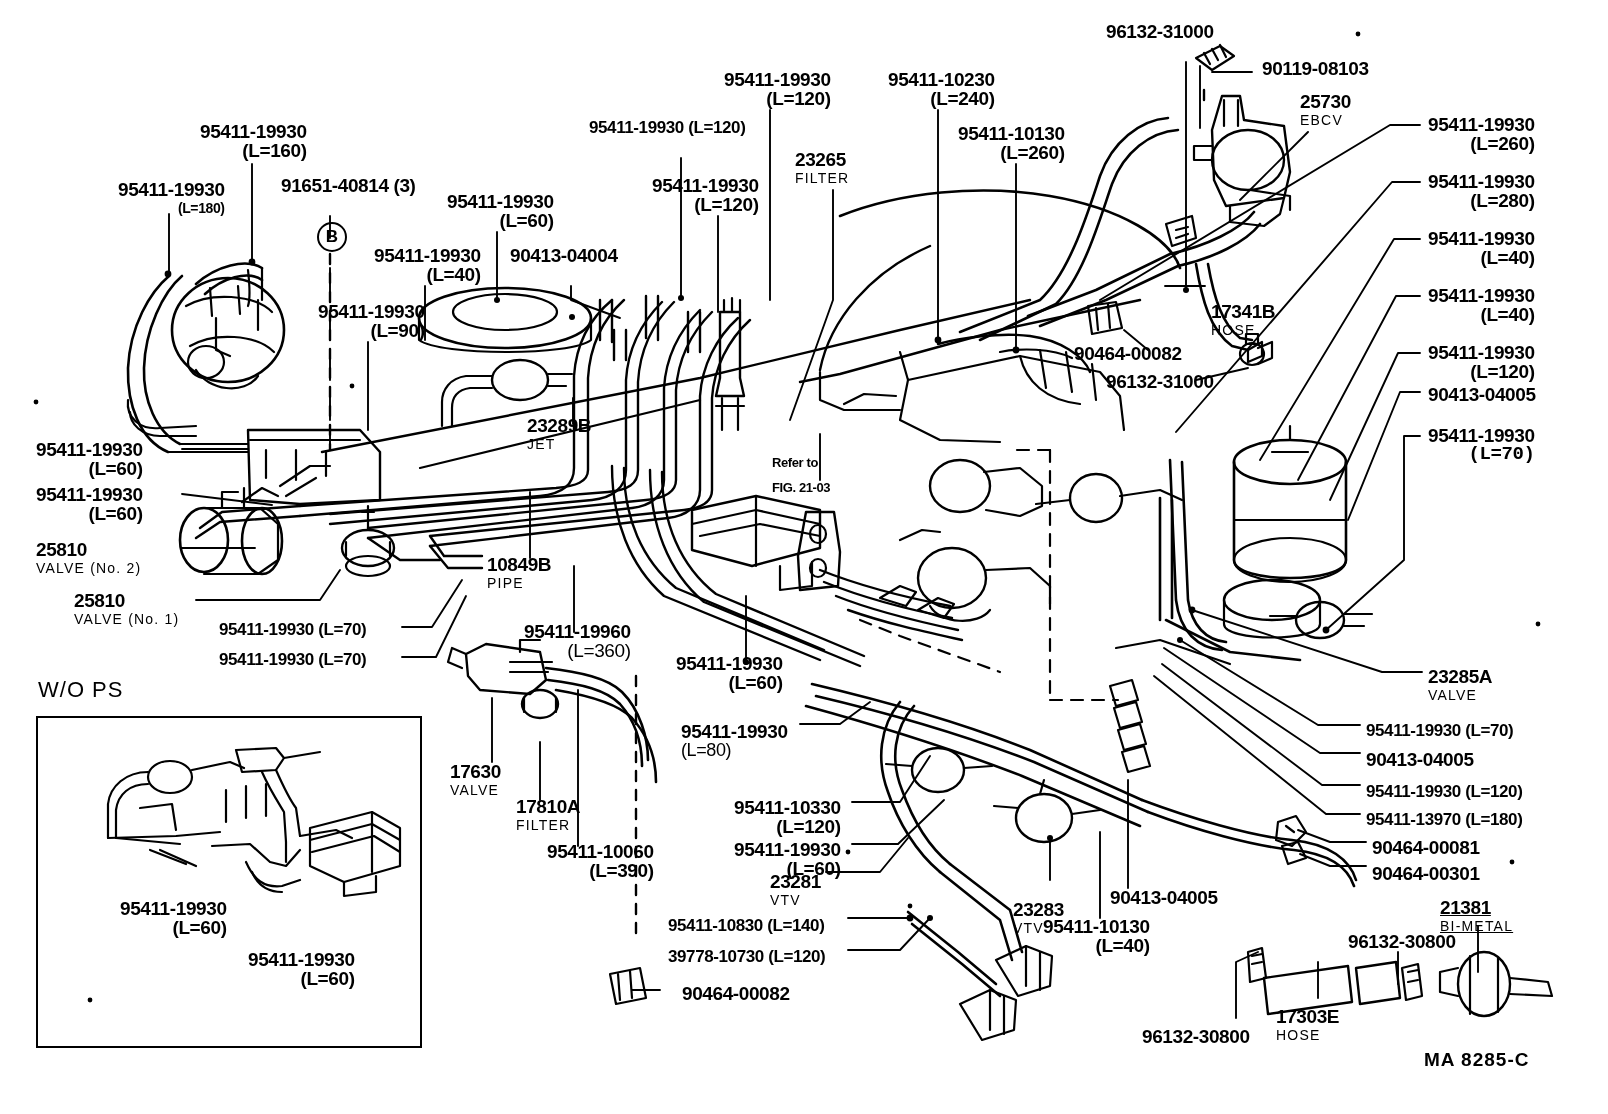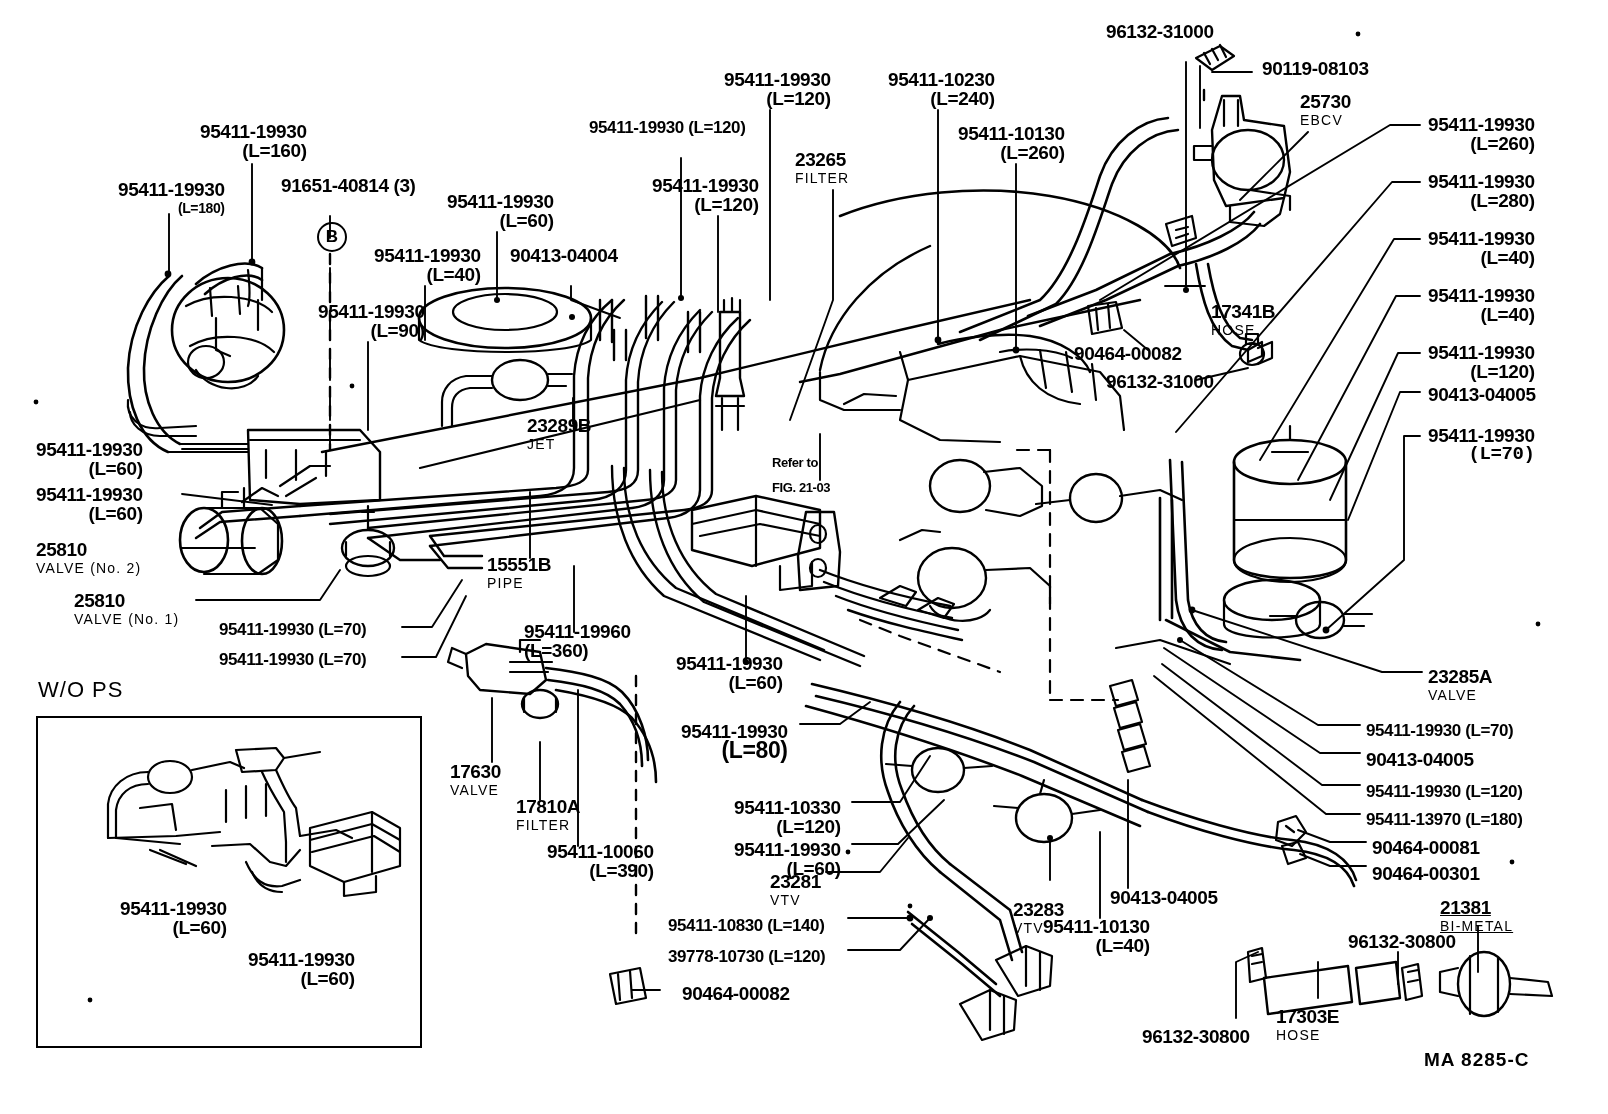--- a/index.html
+++ b/index.html
@@ -468,27 +468,27 @@
       <div class="lbl" style="left: 1428px; top: 341px;"><span>95411-19930</span><span class="sub nb" style="font-size: 19px; font-weight: bold; letter-spacing: -0.4px; text-align: right;">(L=120)</span></div>
       <div class="lbl" style="left: 1428px; top: 383px;"><span>90413-04005</span></div>
       <div class="lbl" style="left: 1428px; top: 424px;"><span>95411-19930</span><span class="sub nb" style="font-size: 19px; font-weight: bold; letter-spacing: -0.4px; text-align: right; font-family: Liberation Mono, monospace;">(L=70)</span></div>
       <div class="lbl" style="left: 36px; top: 438px;"><span>95411-19930</span><span class="sub nb" style="font-size: 19px; font-weight: bold; letter-spacing: -0.4px; text-align: right;">(L=60)</span></div>
       <div class="lbl" style="left: 36px; top: 483px;"><span>95411-19930</span><span class="sub nb" style="font-size: 19px; font-weight: bold; letter-spacing: -0.4px; text-align: right;">(L=60)</span></div>
       <div class="lbl" style="left: 36px; top: 538px;"><span>25810</span><span class="sub">VALVE (No. 2)</span></div>
       <div class="lbl" style="left: 74px; top: 589px;"><span>25810</span><span class="sub">VALVE (No. 1)</span></div>
       <div class="lbl small" style="left: 219px; top: 618px;"><span>95411-19930 (L=70)</span></div>
       <div class="lbl small" style="left: 219px; top: 648px;"><span>95411-19930 (L=70)</span></div>
       <div class="lbl" style="left: 527px; top: 414px;"><span>23289B</span><span class="sub">JET</span></div>
-      <div class="lbl" style="left: 487px; top: 553px;"><span>15551B</span><span class="sub">PIPE</span></div>
-      <div class="lbl" style="left: 524px; top: 620px;"><span>95411-19960</span><span class="sub nb" style="font-size: 19px; font-weight: bold; letter-spacing: -0.4px; ">(L=360)</span></div>
+      <div class="lbl" style="left: 487px; top: 553px;"><span>10849B</span><span class="sub">PIPE</span></div>
+      <div class="lbl" style="left: 524px; top: 620px;"><span>95411-19960</span><span class="sub nb" style="font-size: 19px; font-weight: normal; letter-spacing: -0.4px; text-align: right;">(L=360)</span></div>
       <div class="lbl" style="left: 676px; top: 652px;"><span>95411-19930</span><span class="sub nb" style="font-size: 19px; font-weight: bold; letter-spacing: -0.4px; text-align: right;">(L=60)</span></div>
       <div class="lbl" style="left: 450px; top: 760px;"><span>17630</span><span class="sub">VALVE</span></div>
       <div class="lbl" style="left: 516px; top: 795px;"><span>17810A</span><span class="sub">FILTER</span></div>
       <div class="lbl" style="left: 547px; top: 840px;"><span>95411-10060</span><span class="sub nb" style="font-size: 19px; font-weight: bold; letter-spacing: -0.4px; text-align: right;">(L=390)</span></div>
-      <div class="lbl" style="left: 681px; top: 720px;"><span>95411-19930</span><span class="sub nb" style="font-size: 23px; font-weight: bold; letter-spacing: -0.4px; text-align: right;">(L=80)</span></div>
+      <div class="lbl" style="left: 681px; top: 720px;"><span>95411-19930</span><span class="sub nb" style="font-size: 18px; font-weight: normal; letter-spacing: -0.4px; ">(L=80)</span></div>
       <div class="lbl" style="left: 734px; top: 796px;"><span>95411-10330</span><span class="sub nb" style="font-size: 19px; font-weight: bold; letter-spacing: -0.4px; text-align: right;">(L=120)</span></div>
       <div class="lbl" style="left: 734px; top: 838px;"><span>95411-19930</span><span class="sub nb" style="font-size: 19px; font-weight: bold; letter-spacing: -0.4px; text-align: right;">(L=60)</span></div>
       <div class="lbl" style="left: 770px; top: 870px;"><span>23281</span><span class="sub">VTV</span></div>
       <div class="lbl small" style="left: 668px; top: 914px;"><span>95411-10830 (L=140)</span></div>
       <div class="lbl small" style="left: 668px; top: 945px;"><span>39778-10730 (L=120)</span></div>
       <div class="lbl" style="left: 682px; top: 982px;"><span>90464-00082</span></div>
       <div class="lbl" style="left: 1013px; top: 898px;"><span>23283</span><span class="sub">VTV</span></div>
       <div class="lbl" style="left: 1110px; top: 886px;"><span>90413-04005</span></div>
       <div class="lbl" style="left: 1043px; top: 915px;"><span>95411-10130</span><span class="sub nb" style="font-size: 19px; font-weight: bold; letter-spacing: -0.4px; text-align: right;">(L=40)</span></div>
       <div class="lbl" style="left: 1428px; top: 665px;"><span>23285A</span><span class="sub">VALVE</span></div>

